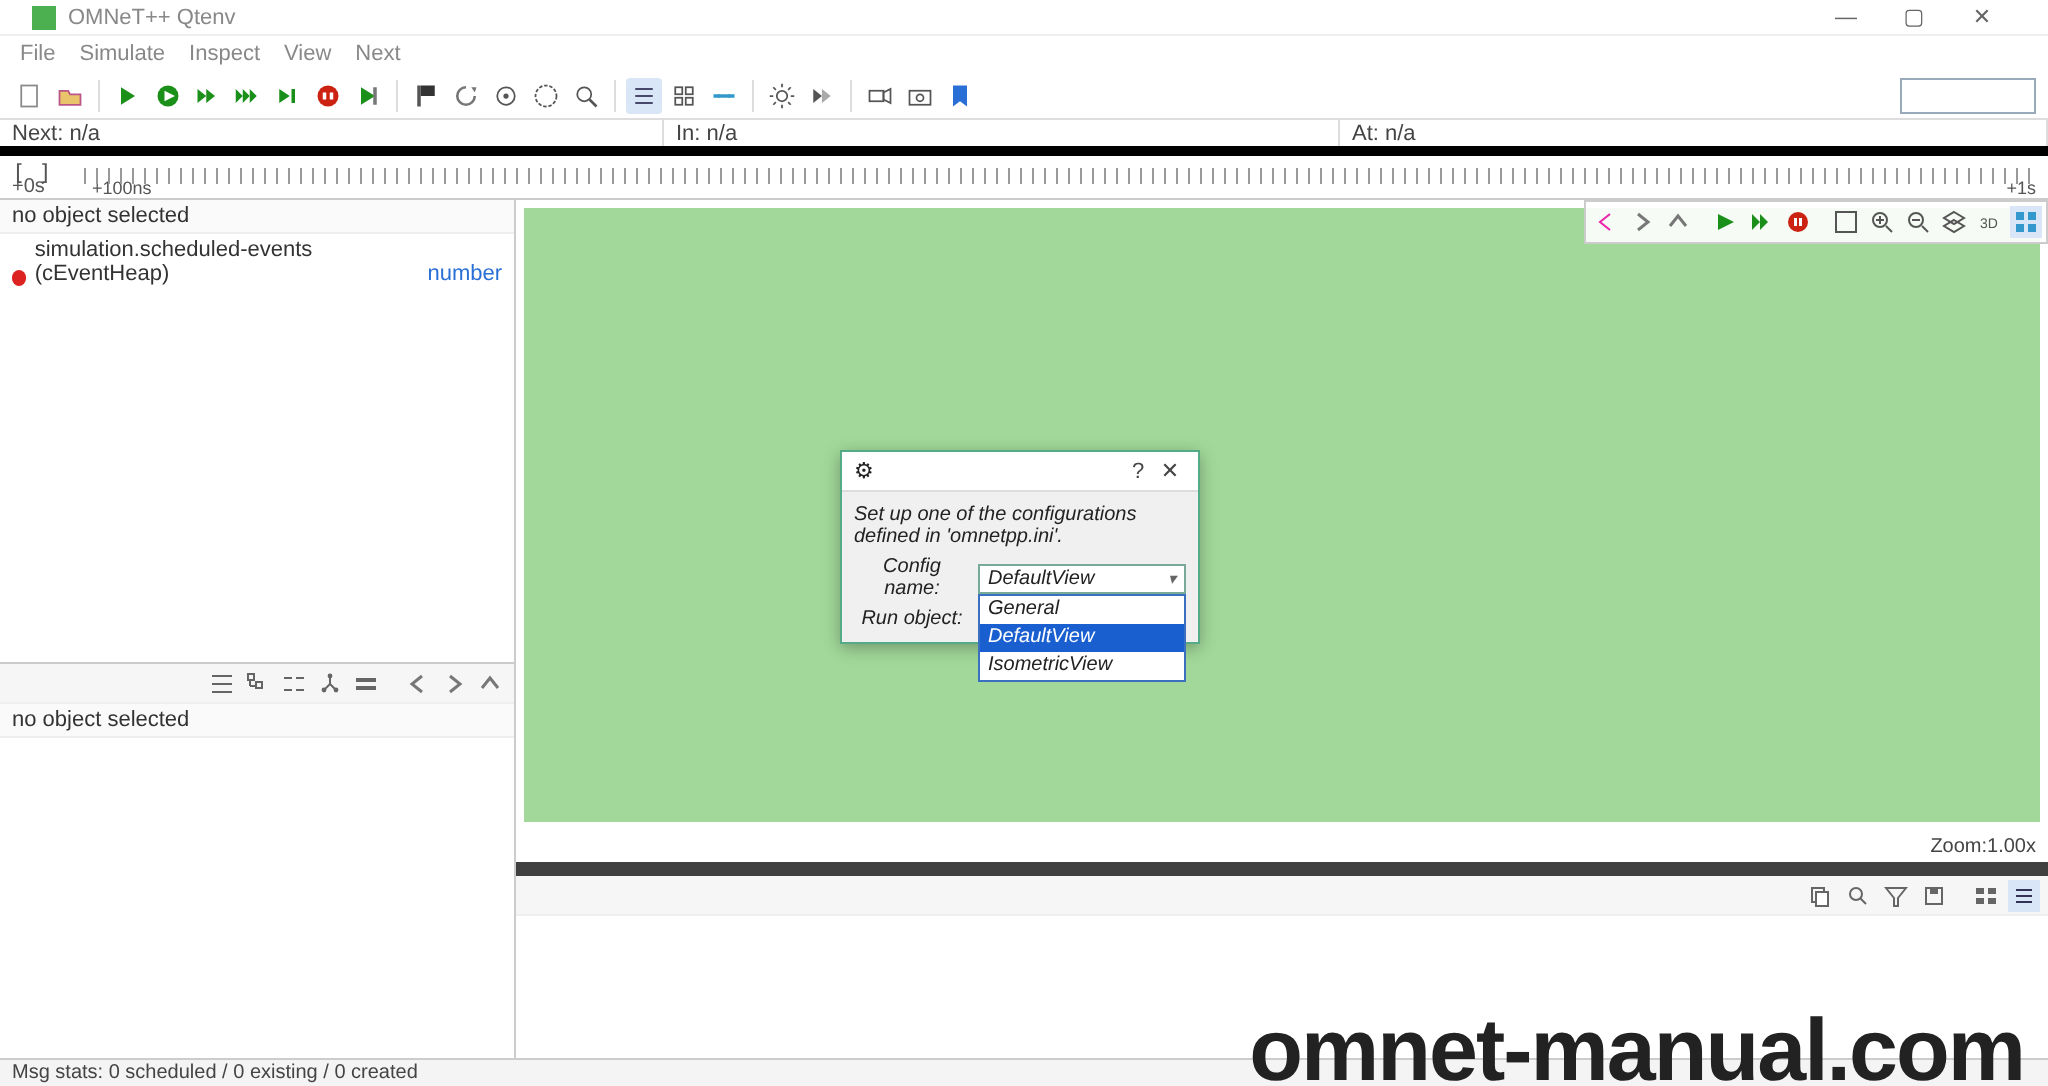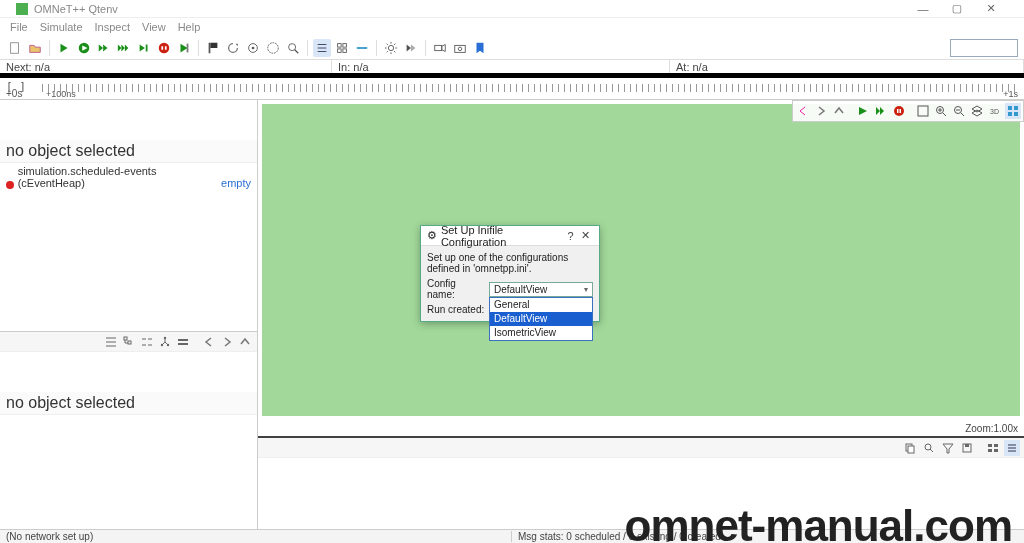--- a/index.html
+++ b/index.html
@@ -26,54 +26,54 @@
   .timeline .bracket { position:absolute; left:6px; top:2px; font-family:monospace; color:#555; }
   .timeline .plus0 { position:absolute; left:6px; bottom:0; font-size:10px; color:#555; }
   .timeline .t100 { position:absolute; left:46px; bottom:0; font-size:9px; color:#555; }
   .timeline .plus1 { position:absolute; right:6px; bottom:0; font-size:9px; color:#555; }
   .timeline .ruler { position:absolute; left:42px; right:8px; top:6px; height:8px; background:
     repeating-linear-gradient(to right, #999 0, #999 1px, transparent 1px, transparent 6px); }
 
   .workspace { display:flex; height: calc(543px - 18px - 18px - 24px - 18px - 22px - 14px); }
   .left-col { width: 258px; display:flex; flex-direction:column; border-right:1px solid #ccc; }
   .panel-top { flex: 0 0 232px; display:flex; flex-direction:column; border-bottom:1px solid #ccc; }
-  .panel-hdr { font-size:16px; padding:2px 6px; color:#333; border-bottom:1px solid #eee; background:#fafafa;margin-top:40px; }
+  .panel-hdr { font-size:11px; padding:2px 6px; color:#333; border-bottom:1px solid #eee; background:#fafafa; }
   .tree-body { flex:1; padding:2px 4px; font-size:11px; color:#333; }
   .tree-row { display:flex; align-items:flex-end; gap:4px; padding:0 2px; }
   .dot-red { width:8px; height:8px; border-radius:50%; background:#d22; }
   .empty-word { color:#2a6fd6; }
   .panel-toolbar { height:20px; display:flex; align-items:center; gap:2px; justify-content:flex-end; padding:0 4px; border-bottom:1px solid #eee; background:#f6f6f6; }
   .mini { width:16px; height:16px; display:flex; align-items:center; justify-content:center; color:#666; }
   .mini svg { width:12px; height:12px; }
   .panel-bot { flex:1; display:flex; flex-direction:column; }
 
   .right-col { flex:1; display:flex; flex-direction:column; }
-  .canvas-pane { flex: 0 0 338px; border-bottom:2px solid #404040; position:relative; background:#fff; padding:2px; }
+  .canvas-pane { flex: 0 0 338px; border-bottom:7px solid #404040; position:relative; background:#fff; padding:2px; }
   .canvas-toolbar { position:absolute; top:0; right:0; height:22px; display:flex; align-items:center; gap:2px; padding:2px; background:rgba(255,255,255,.9); border:1px solid #ccc; }
   .canvas-green { position:absolute; left:4px; right:4px; top:4px; bottom:20px; background:#a2d99a; }
   .zoom-label { position:absolute; right:6px; bottom:2px; font-size:10px; color:#444; }
 
   .log-pane { flex:1; display:flex; flex-direction:column; }
   .log-toolbar { height:20px; display:flex; align-items:center; justify-content:flex-end; gap:3px; padding:0 4px; border-bottom:1px solid #eee; background:#f6f6f6; }
   .log-body { flex:1; background:#fff; position:relative; }
 
   .watermark { position:absolute; right:12px; bottom:-22px; font-size:44px; font-weight:900; letter-spacing:-1px; font-family: Arial, sans-serif; pointer-events:none; white-space:nowrap; }
 
   .statusbar { height:14px; display:flex; align-items:center; font-size:10px; color:#444; border-top:1px solid #ccc; background:#f4f4f4; }
   .status-l { flex:0 0 50%; padding:0 6px; border-right:1px solid #ccc; }
   .status-r { flex:1; padding:0 6px; }
 
   
   .modal { position:absolute; left:420px; top:225px; width:180px; background:#f0f0f0; border:1px solid #5a8; box-shadow:0 2px 8px rgba(0,0,0,.3); }
   .modal-title { height:20px; display:flex; align-items:center; padding:0 6px; background:#fff; border-bottom:1px solid #ddd; font-size:11px; }
   .modal-title .sp { flex:1; }
   .modal-title .q, .modal-title .x { width:16px; text-align:center; color:#444; }
-  .modal-body { padding:6px; font-size:10px; }
+  .modal-body { padding:6px; font-size:10px;font-style:italic; }
   .form-row { display:flex; align-items:center; gap:4px; margin-top:4px; }
-  .form-row label { width:58px; text-align:left; }
+  .form-row label { width:58px; text-align:center; }
   .combo { flex:1; position:relative; }
   .combo-field { height:15px; border:1px solid #7a9; background:#fff; display:flex; align-items:center; padding:0 4px; font-size:10px; }
   .combo-field .chev { margin-left:auto; font-size:8px; color:#666; }
   .dropdown { position:absolute; left:0; right:0; top:15px; border:1px solid #3b6fc0; background:#fff; z-index:50;text-align:center; }
   .dd-item { height:14px; padding:0 4px; display:flex; align-items:center; font-size:10px; }
   .dd-item.hi { background:#1a5fd0; color:#fff; }
 
   .c-arrow{stroke:#777;fill:none;stroke-width:1.5}
   .c-green{fill:#1a8f1a}
   .c-red{fill:#c21}
@@ -88,21 +88,21 @@
   <div class="win-btn">—</div>
   <div class="win-btn">▢</div>
   <div class="win-btn">✕</div>
 </div>
 
 <div class="menubar">
   <span class="menu-item">File</span>
   <span class="menu-item">Simulate</span>
   <span class="menu-item">Inspect</span>
   <span class="menu-item">View</span>
-  <span class="menu-item">Help</span>
+  <span class="menu-item">Next</span>
 </div>
 
 <div class="toolbar">
   <div class="tbtn">
       <svg viewBox="0 0 16 16">
         <rect x="3" y="2" width="9" height="12" fill="#fff" stroke="#888"></rect>
       </svg>
     </div>
   <div class="tbtn">
       <svg viewBox="0 0 16 16">
@@ -255,21 +255,21 @@
 </div>
 
 <div class="workspace">
   <div class="left-col">
     <div class="panel-top">
       <div class="panel-hdr">no object selected</div>
       <div class="tree-body">
         <div class="tree-row">
           <span class="dot-red"></span>
           <span>simulation.scheduled-events (cEventHeap) </span>
-          <span class="empty-word">empty</span>
+          <span class="empty-word">number</span>
         </div>
       </div>
     </div>
     <div class="panel-toolbar">
       <div class="mini">
           <svg viewBox="0 0 12 12">
             <line x1="1" y1="2" x2="11" y2="2" stroke="#666"></line>
             <line x1="1" y1="6" x2="11" y2="6" stroke="#666"></line>
             <line x1="1" y1="10" x2="11" y2="10" stroke="#666"></line>
           </svg>
@@ -452,28 +452,26 @@
           </div>
       </div>
       <div class="log-body">
         <div class="watermark">omnet-manual.com</div>
       </div>
     </div>
   </div>
 </div>
 
 <div class="statusbar">
-  <div class="status-l">(No network set up)</div>
   <div class="status-r">Msg stats: 0 scheduled / 0 existing / 0 created</div>
 </div>
 
 <div class="modal">
   <div class="modal-title">
     <span style="margin-right:4px;">⚙</span>
-    <span>Set Up Inifile Configuration</span>
     <span class="sp"></span>
     <span class="q">?</span>
     <span class="x">✕</span>
   </div>
   <div class="modal-body">
     <div>Set up one of the configurations defined in 'omnetpp.ini'.</div>
     <div class="form-row">
       <label>Config name:</label>
       <div class="combo">
         <div class="combo-field">
@@ -481,17 +479,17 @@
           <span class="chev">▾</span>
         </div>
         <div class="dropdown">
           <div class="dd-item">General</div>
           <div class="dd-item hi">DefaultView</div>
           <div class="dd-item">IsometricView</div>
         </div>
       </div>
     </div>
     <div class="form-row">
-      <label>Run created:</label>
+      <label>Run object:</label>
       <div class="combo"></div>
     </div>
   </div>
 </div>
 
 </body></html>

